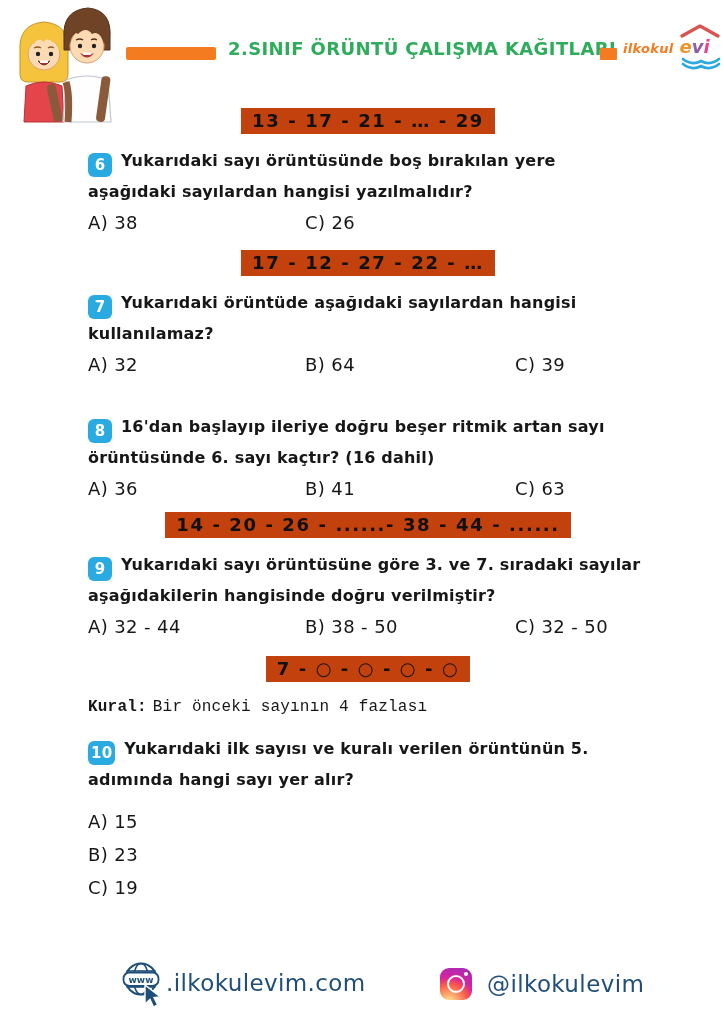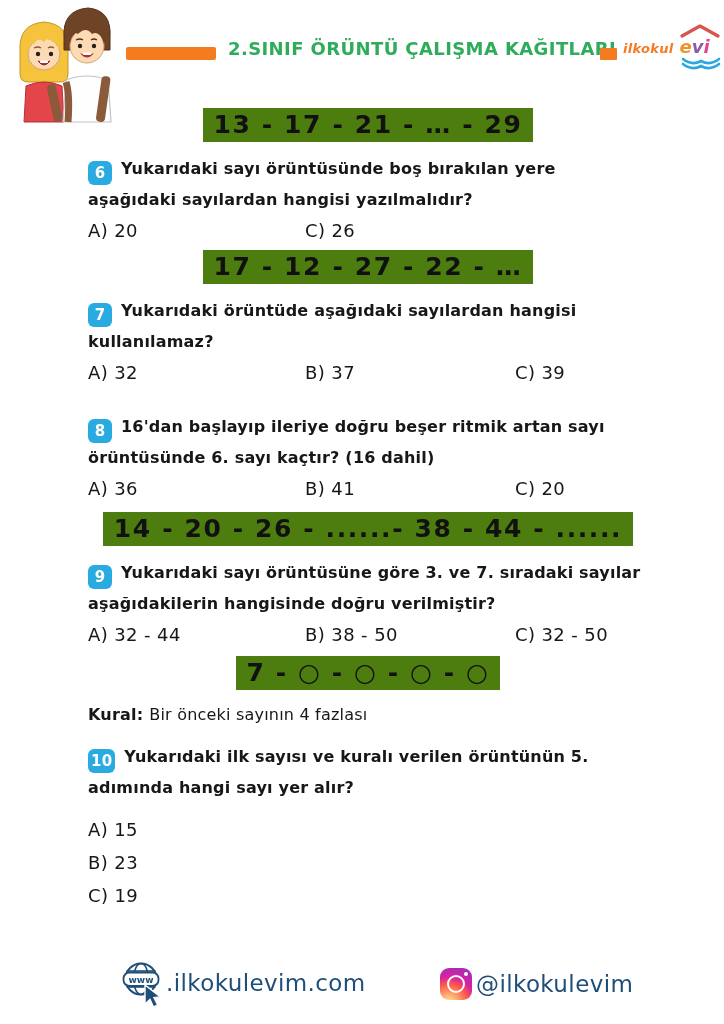--- a/index.html
+++ b/index.html
@@ -19,37 +19,37 @@
   .logo { position:absolute; left:623px; top:36px; display:flex; align-items:baseline; }
   .logo-ilkokul { color:#F47B20; font-size:13px; font-weight:bold; font-style:italic; letter-spacing:0.3px; }
   .evim { position:relative; margin-left:6px; font-size:18px; font-weight:bold; font-style:italic; }
   .evim .roof { position:absolute; top:-12px; left:0px; }
   .evim .book { position:absolute; bottom:-14px; left:1px; }
   .ev0 { color:#F0932B; } .ev1 { color:#8E5BA6; } .ev2 { color:#E84393; }
   
   .q { position:absolute; left:88px; width:560px; }
   #q6 { top:108px; } #q7 { top:250px; } #q8 { top:400px; } #q9 { top:512px; } #q10 { top:656px; }
   .hl-row { text-align:center; margin-bottom:10px; }
-  .hl { display:inline-block; background:#4d7c0f; color:#111; font-size:25px; font-weight:bold;
+  .hl { display:inline-block; background:#c2410c; color:#111; font-size:18px; font-weight:bold;
     letter-spacing:1.6px; padding:2px 11px 3px; }
   .qtext { font-size:16px; font-weight:bold; line-height:30px; letter-spacing:0.2px;margin-top:12px; }
   .badge { display:inline-block; min-width:24px; height:24px; line-height:24px; text-align:center;
     background:#29ABE2; color:#fff; border-radius:6px; font-size:15px; font-weight:bold;
     margin-right:9px; padding:0 3px; vertical-align:-4px; }
   .opts-row { display:grid; grid-template-columns:217px 210px auto; margin-top:5px;
     font-size:18px; font-weight:500; letter-spacing:0.4px; }
   .opts-col { margin-top:10px; font-size:18px; font-weight:500; line-height:33px; letter-spacing:0.4px; }
   .opts-col .option { display:block; }
-  .kural { font-size:16px; line-height:30px; margin:10px 0 2px; font-weight:500; letter-spacing:0.2px; }
+  .kural { font-size:16px; line-height:30px; margin:10px 0 2px; font-weight:500; letter-spacing:0.2px;font-family:Liberation Mono, monospace; }
   .kural .kural-label { font-weight:bold; margin-right:6px; }
   
   .footer { position:absolute; top:956px; left:0; width:576px; height:60px; color:#1F4E79; }
   .site { position:absolute; left:120px; top:2px; display:flex; align-items:flex-start; }
   .site-text { font-size:23px; font-weight:500; letter-spacing:0.4px; margin-top:12px; }
-  .insta { position:absolute; left:440px; top:12px; display:flex; align-items:center; gap:4px; }
+  .insta { position:absolute; left:440px; top:12px; display:flex; align-items:center; gap:15px; }
   .insta-text { font-size:23px; font-weight:500; letter-spacing:0.4px; }
   .ig-icon { width:32px; height:32px; border-radius:9px; position:relative; flex:0 0 auto;
     background:radial-gradient(circle at 28% 110%, #fdf497 0%, #fd5949 45%, #d6249f 62%, #a22db8 92%); }
   .ig-icon .ring { position:absolute; left:7px; top:7px; right:7px; bottom:7px;
     border:2.5px solid #fff; border-radius:50%; }
   .ig-icon .dot { position:absolute; top:4px; right:4px; width:4px; height:4px;
     background:#fff; border-radius:50%; }
 </style>
 </head>
 <body>
@@ -97,41 +97,41 @@
         <path d="M3 3 Q12 10 21 5 Q30 10 39 3" stroke="#2AA8E0" stroke-width="2.6" fill="none" stroke-linecap="round"></path>
         <path d="M3 8 Q12 15 21 10 Q30 15 39 8" stroke="#2AA8E0" stroke-width="2.6" fill="none" stroke-linecap="round"></path>
       </svg>
     </span>
   </div>
 
   <section class="q" id="q6">
     <div class="hl-row"><span class="hl">13 - 17 - 21 - … - 29</span></div>
     <p class="qtext"><span class="badge">6</span><span>Yukarıdaki sayı örüntüsünde boş bırakılan yere aşağıdaki sayılardan hangisi yazılmalıdır?</span></p>
     <div class="opts-row">
-      <span class="option">A) 20</span>
+      <span class="option">A) 38</span>
       <span class="option">C) 26</span>
     </div>
   </section>
 
   <section class="q" id="q7">
     <div class="hl-row"><span class="hl">17 - 12 - 27 - 22 - …</span></div>
     <p class="qtext"><span class="badge">7</span><span>Yukarıdaki örüntüde aşağıdaki sayılardan hangisi kullanılamaz?</span></p>
     <div class="opts-row">
       <span class="option">A) 32</span>
-      <span class="option">B) 37</span>
+      <span class="option">B) 64</span>
       <span class="option">C) 39</span>
     </div>
   </section>
 
   <section class="q" id="q8">
     <p class="qtext"><span class="badge">8</span><span>16'dan başlayıp ileriye doğru beşer ritmik artan sayı örüntüsünde 6. sayı kaçtır? (16 dahil)</span></p>
     <div class="opts-row">
       <span class="option">A) 36</span>
       <span class="option">B) 41</span>
-      <span class="option">C) 20</span>
+      <span class="option">C) 63</span>
     </div>
   </section>
 
   <section class="q" id="q9">
     <div class="hl-row"><span class="hl">14 - 20 - 26 - ......- 38 - 44 - ......</span></div>
     <p class="qtext"><span class="badge">9</span><span>Yukarıdaki sayı örüntüsüne göre 3. ve 7. sıradaki sayılar aşağıdakilerin hangisinde doğru verilmiştir?</span></p>
     <div class="opts-row">
       <span class="option">A) 32 - 44</span>
       <span class="option">B) 38 - 50</span>
       <span class="option">C) 32 - 50</span>

